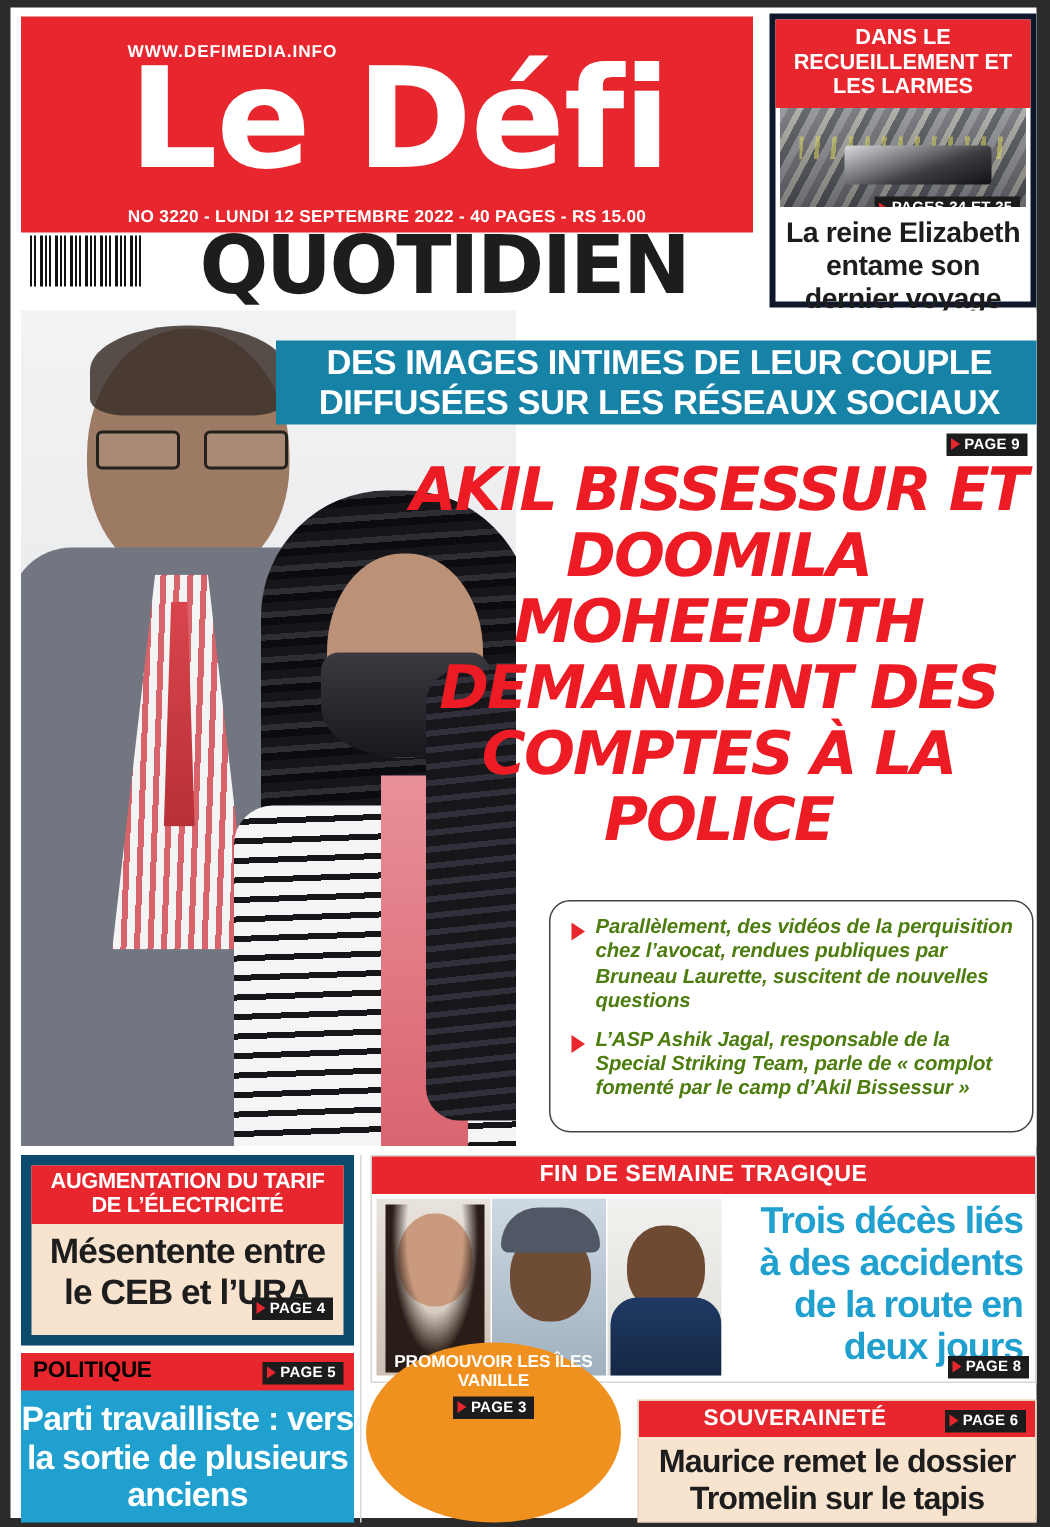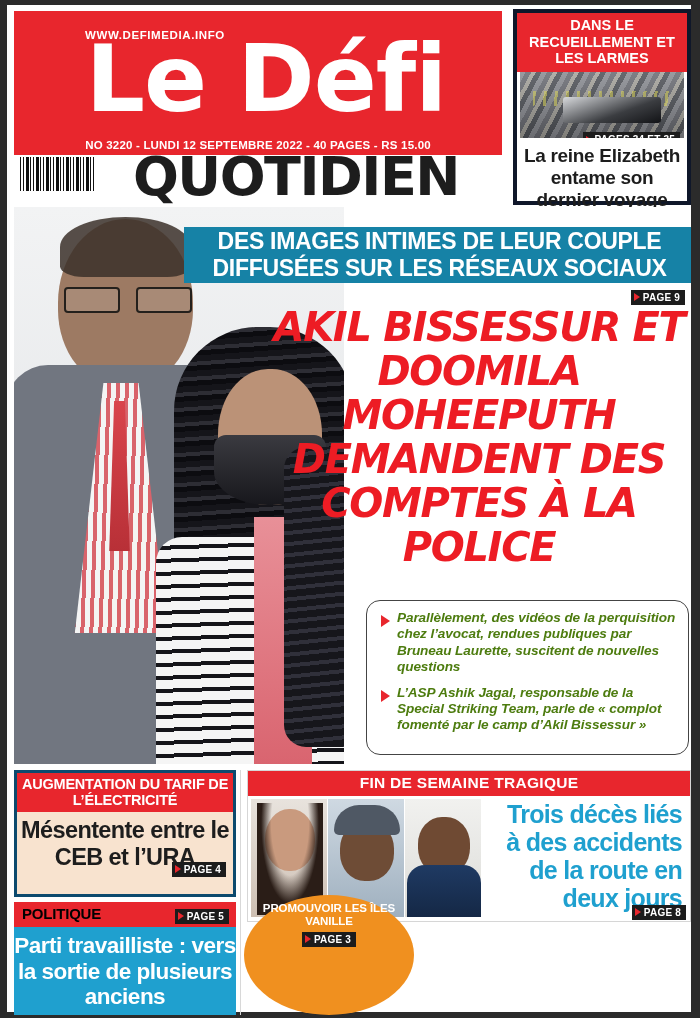--- a/index.html
+++ b/index.html
@@ -288,21 +288,21 @@
     font-size: 13.6px; line-height: 16.4px;
     font-weight: bold; font-style: italic;
     letter-spacing: -0.1px;
   }
 
   
   .b-elec {
     position: absolute; left: 7px; top: 765px;
     width: 222px; height: 127px;
     background: #f8e3cf;
-    border: 3px solid #0c4a6e;
+    border: 7px solid #0c4a6e;
   }
   .kicker-red {
     background: #e8262d; color: #fff;
     font-size: 14.5px; font-weight: bold; line-height: 16px;
     text-align: center;
     padding: 3px 4px 4px;
     letter-spacing: -0.2px;
   }
   .b-elec-title {
     position: relative;
@@ -542,14 +542,26 @@
   <div class="b-oval">
     <div class="kick">PROMOUVOIR LES ÎLES VANILLE</div>
     <div class="bdgwrap">
       <span class="pg-badge">
         <span class="tri"></span>
         <span>PAGE 3</span>
       </span>
     </div>
   </div>
 
+  <div class="b-souv">
+    <div class="b-souv-head">
+      <span class="lbl">SOUVERAINETÉ</span>
+      <span class="bdg">
+        <span class="pg-badge">
+          <span class="tri"></span>
+          <span>PAGE 6</span>
+        </span>
+      </span>
+    </div>
+    <div class="b-souv-title">Maurice remet le dossier Tromelin sur le tapis</div>
+  </div>
 
 </div>
 
 </body></html>

